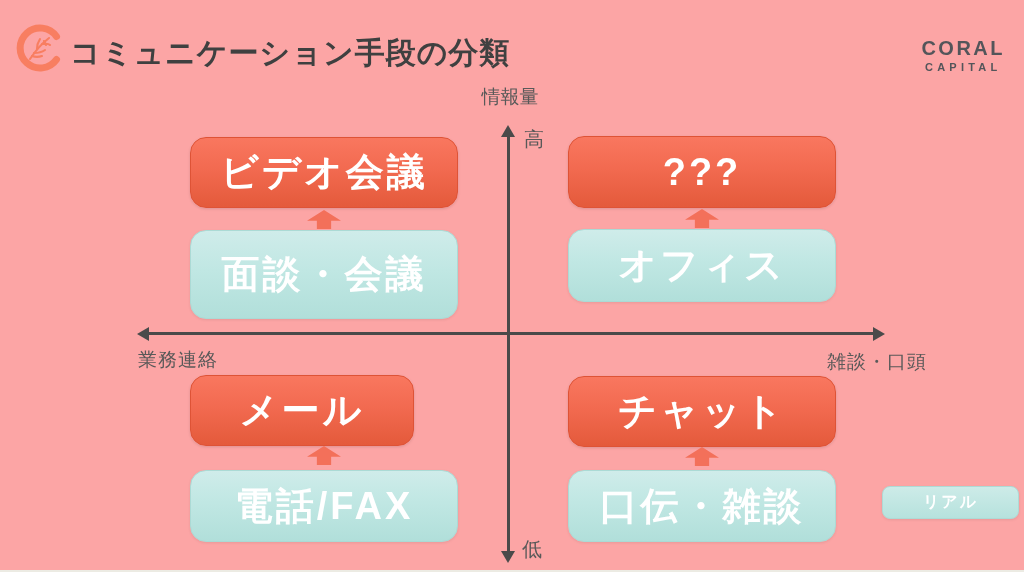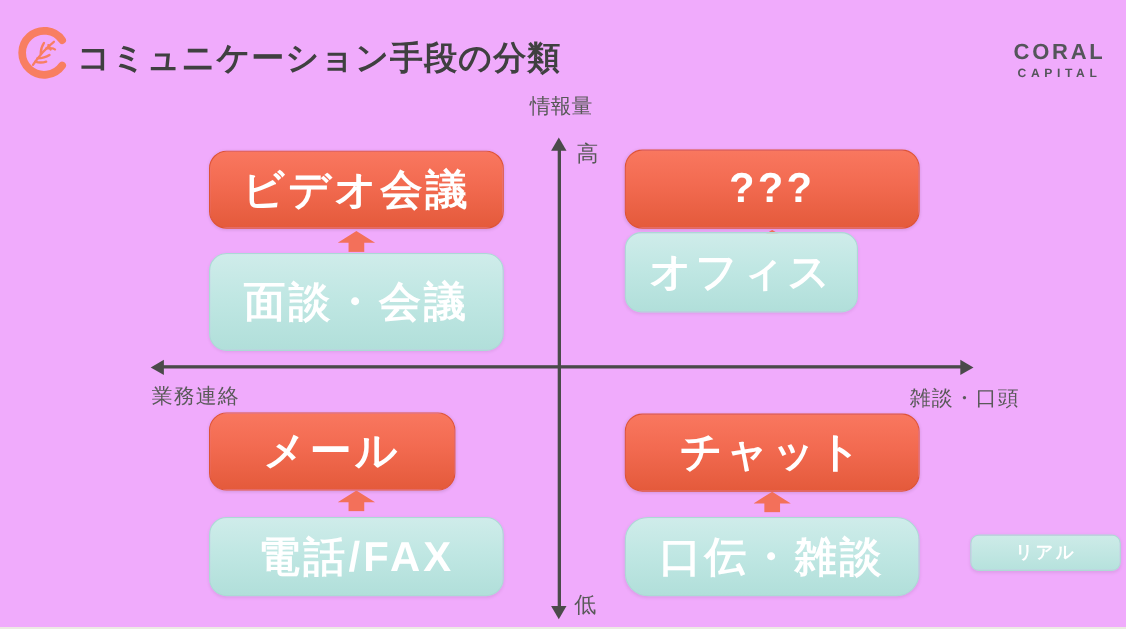--- a/index.html
+++ b/index.html
@@ -3,21 +3,21 @@
 <meta charset="utf-8">
 <style>
   * { margin: 0; padding: 0; box-sizing: border-box; }
   html, body { width: 1024px; height: 572px; }
   body { font-family: "Liberation Sans", "DejaVu Sans", sans-serif; background: #ffffff; }
 
   .slide {
     position: relative;
     width: 1024px;
     height: 572px;
-    background: #f0abfc;
+    background: #fca5a5;
     overflow: hidden;
     border-bottom: 2px solid #ecebe3;
   }
 
   
   .logo { position: absolute; left: 16px; top: 24px; width: 48px; height: 48px; }
   .page-title {
     position: absolute; left: 70px; top: 33px;
     font-size: 30px; font-weight: 700; color: #3f4040; letter-spacing: 1px;
     white-space: nowrap;
@@ -57,25 +57,25 @@
     box-shadow: 0 1px 3px rgba(0,0,0,0.12);
   }
   .box-real {
     background: linear-gradient(180deg, #cfecea 0%, #c0e7e3 45%, #b1dfda 100%);
     border: 1px solid #abdad5;
     box-shadow: 0 1px 3px rgba(0,0,0,0.08);
   }
   .q-tl-online { left: 190px; top: 137px; width: 268px; height: 71px; }
   .q-tl-real   { left: 190px; top: 230px; width: 268px; height: 89px; }
   .q-tr-online { left: 568px; top: 136px; width: 268px; height: 72px; }
-  .q-tr-real   { left: 568px; top: 211px; width: 212px; height: 73px; border-radius: 15px; }
+  .q-tr-real   { left: 568px; top: 229px; width: 268px; height: 73px; }
   .q-bl-online { left: 190px; top: 375px; width: 224px; height: 71px; }
   .q-bl-real   { left: 190px; top: 470px; width: 268px; height: 72px; }
   .q-br-online { left: 568px; top: 376px; width: 268px; height: 71px; }
-  .q-br-real   { left: 568px; top: 470px; width: 268px; height: 72px; border-radius: 21px; }
+  .q-br-real   { left: 568px; top: 470px; width: 268px; height: 72px; }
 
   
   .up-arrow {
     position: absolute; width: 34px; height: 19px; background: #f3705a;
     clip-path: polygon(50% 0, 100% 56%, 71% 56%, 71% 100%, 29% 100%, 29% 56%, 0 56%);
   }
   .a-tl { left: 307px; top: 210px; }
   .a-tr { left: 685px; top: 209px; }
   .a-bl { left: 307px; top: 446px; }
   .a-br { left: 685px; top: 447px; }

